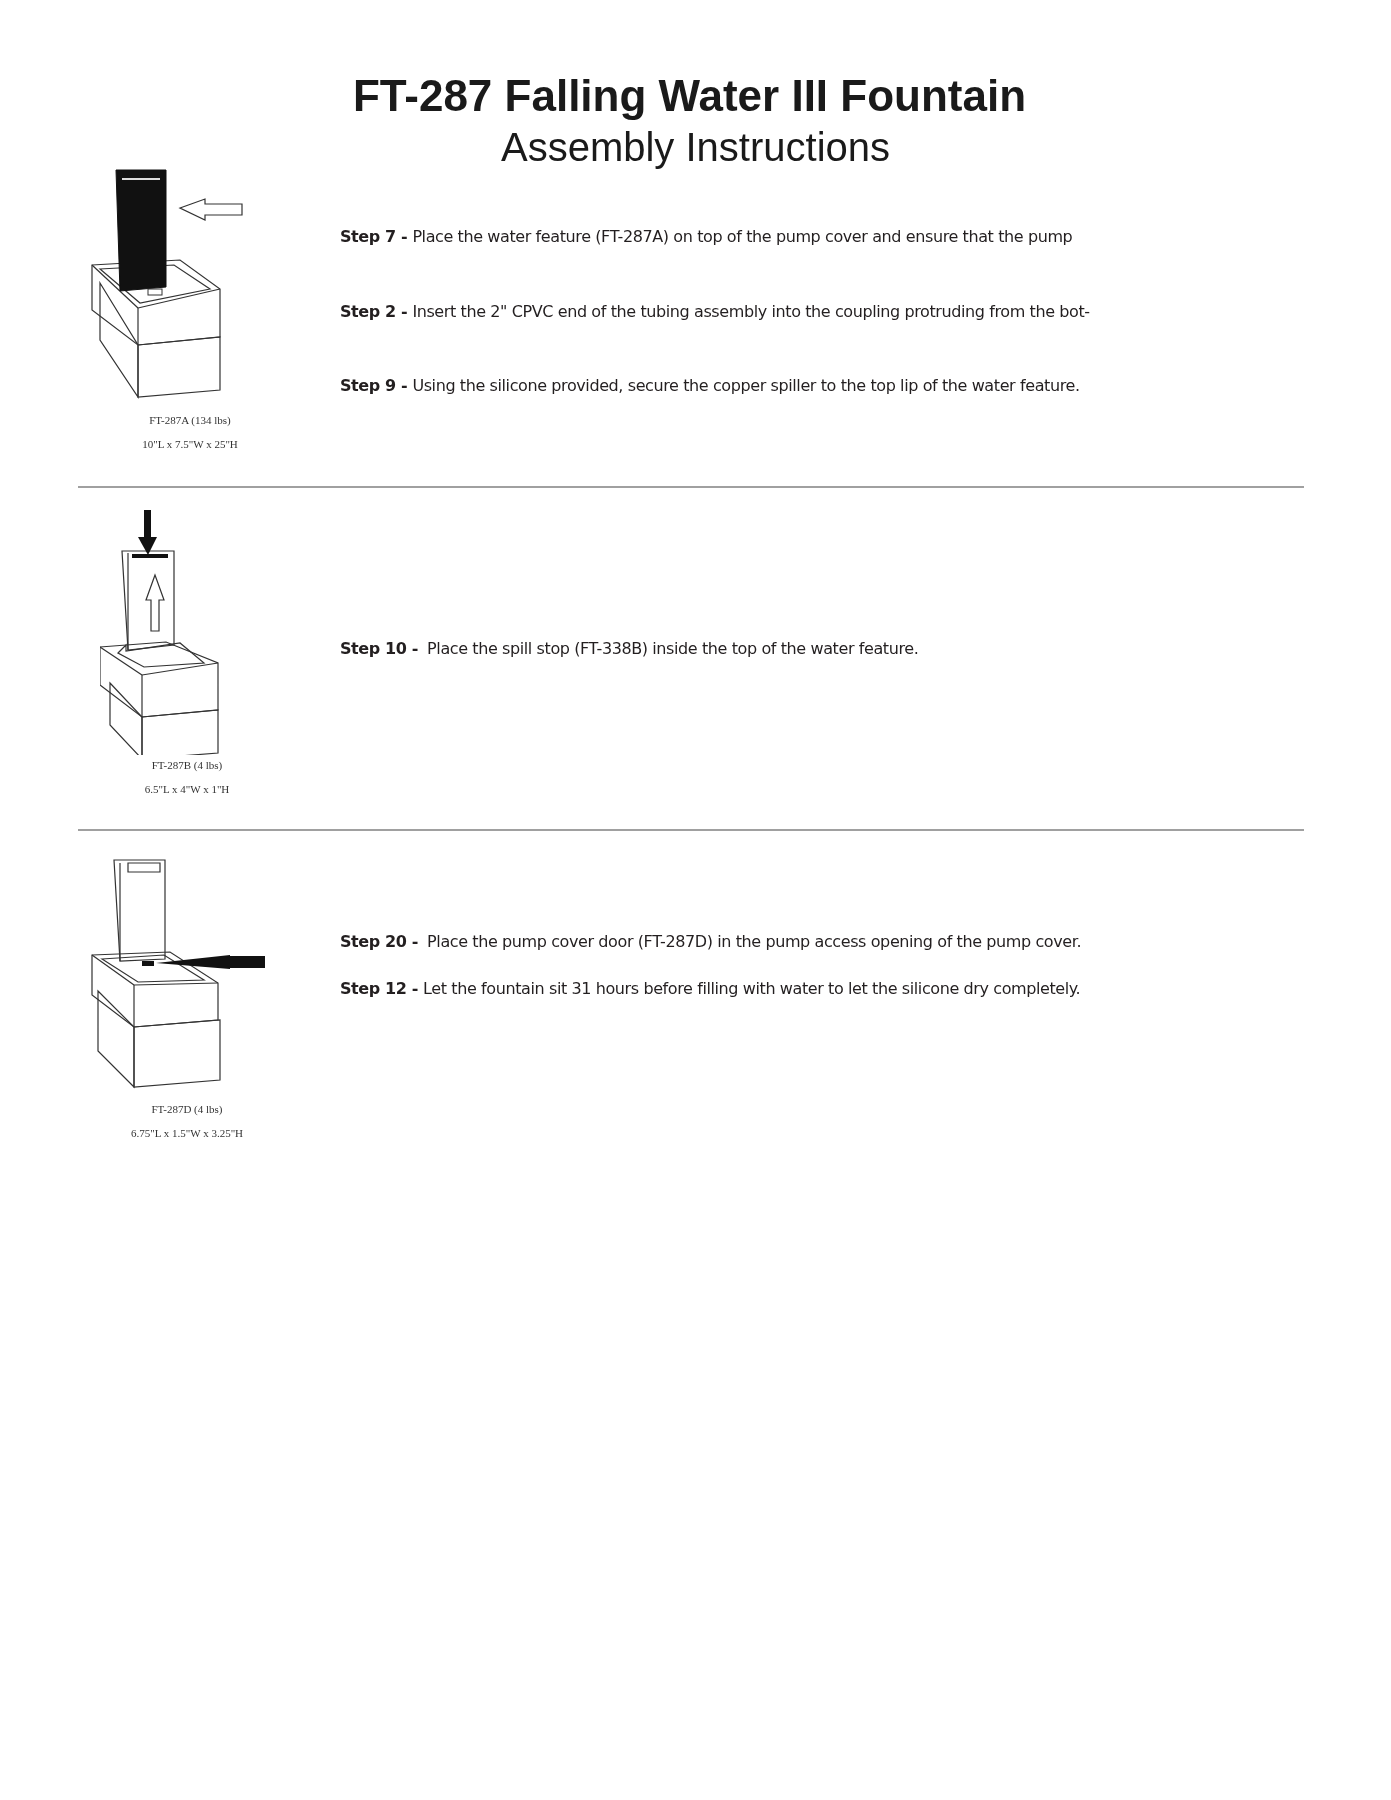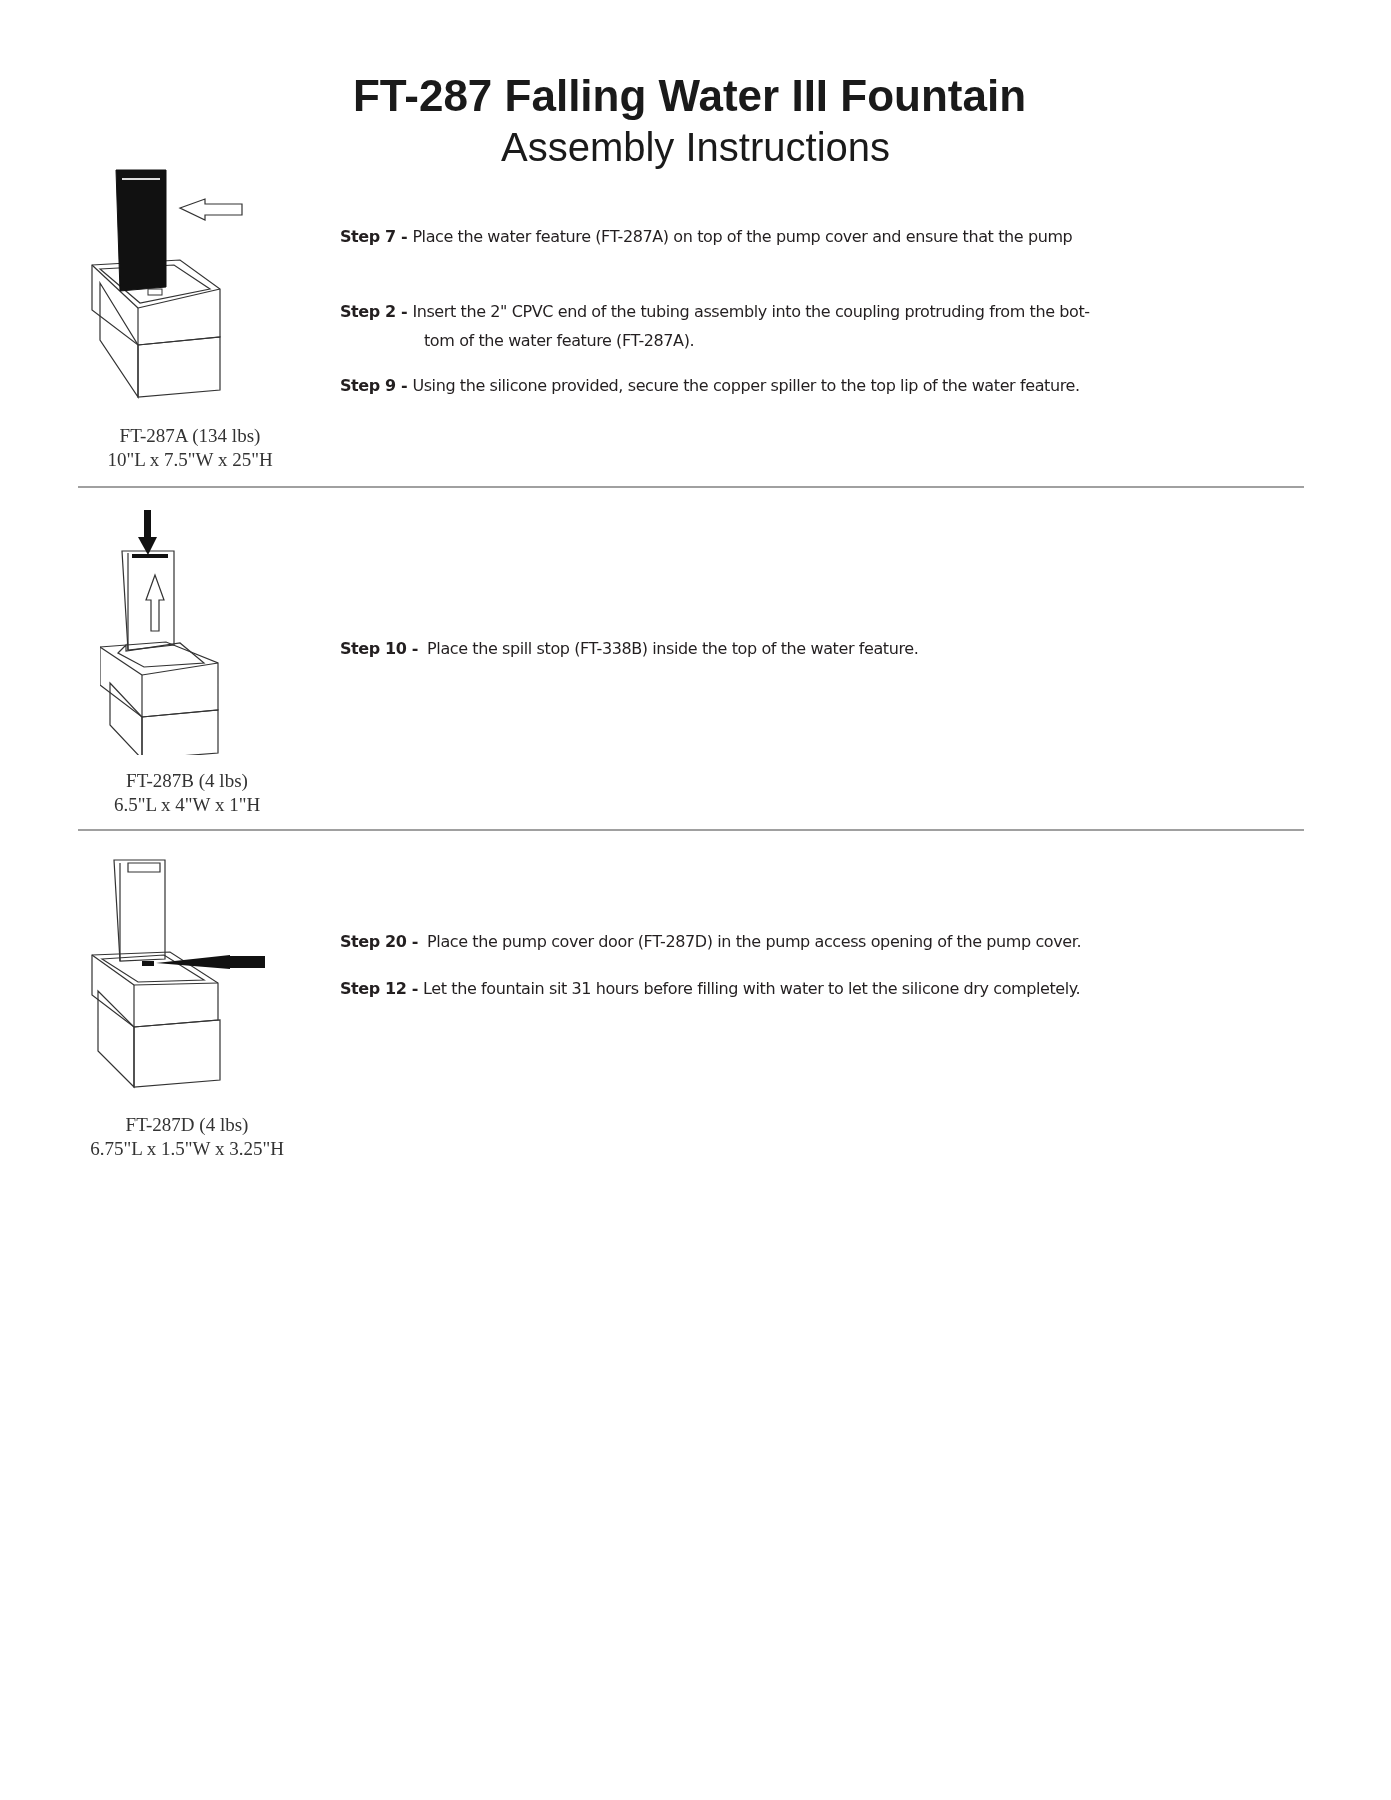--- a/index.html
+++ b/index.html
@@ -3,21 +3,21 @@
 <meta charset="utf-8">
 <style>
   html, body { margin:0; padding:0; background:#ffffff; }
   body { width:1391px; height:1800px; position:relative; overflow:hidden; color:#231f20;
          font-family: "Liberation Sans", sans-serif; }
   .title { position:absolute; left:0; width:1391px; text-align:center; top:72px;
            font-family:"Liberation Sans", sans-serif; font-weight:bold; font-size:44px; line-height:48px; color:#1a1a1a; margin-left:-6px; }
   .subtitle { position:absolute; left:0; width:1391px; text-align:center; top:124px;
            font-family:"Liberation Sans", sans-serif; font-size:40px; line-height:46px; color:#1a1a1a; }
   .fig { position:absolute; }
-  .caption { position:absolute; text-align:center; font-family:"Liberation Serif", serif; font-size:19px; line-height:24px; color:#333; width:240px;margin-top:16px; }
+  .caption { position:absolute; text-align:center; font-family:"Liberation Serif", serif; font-size:11px; line-height:24px; color:#333; width:240px; }
   .step { position:absolute; left:340px; font-family:"DejaVu Sans", sans-serif; font-size:16px; line-height:29px; color:#231f20; letter-spacing:-0.4px; }
   .step .lbl { font-weight:bold; }
   .step .cont { display:block; }
   .divider { position:absolute; left:78px; width:1226px; height:2px; background:#a0a0a0; }
 </style>
 </head>
 <body>
 
 <div class="title">FT-287 Falling Water III Fountain</div>
 <div class="subtitle">Assembly Instructions</div>
@@ -44,21 +44,20 @@
 <div class="caption" style="left:70px; top:408px;">
   <div>FT-287A (134 lbs)</div>
   <div>10"L x 7.5"W x 25"H</div>
 </div>
 
 <div class="step" style="top:222px;">
   <span class="lbl">Step 7 - </span><span>Place the water feature (FT-287A) on top of the pump cover and ensure that the pump</span>
 </div>
 <div class="step" style="top:297px;">
   <span class="lbl">Step 2 - </span><span>Insert the 2" CPVC end of the tubing assembly into the coupling protruding from the bot-</span>
-  <span class="cont" style="padding-left:84px;">tom of the water feature (FT-287A).</span>
 </div>
 <div class="step" style="top:371px;">
   <span class="lbl">Step 9 - </span><span>Using the silicone provided, secure the copper spiller to the top lip of the water feature.</span>
 </div>
 
 <div class="divider" style="top:486px;"></div>
 
 <svg class="fig" style="left:100px; top:505px;" width="180" height="250" viewBox="0 0 180 250">
   <g fill="none" stroke="#333" stroke-width="1.2">
     <polygon points="10,178 42,212 42,254 10,220"></polygon>

